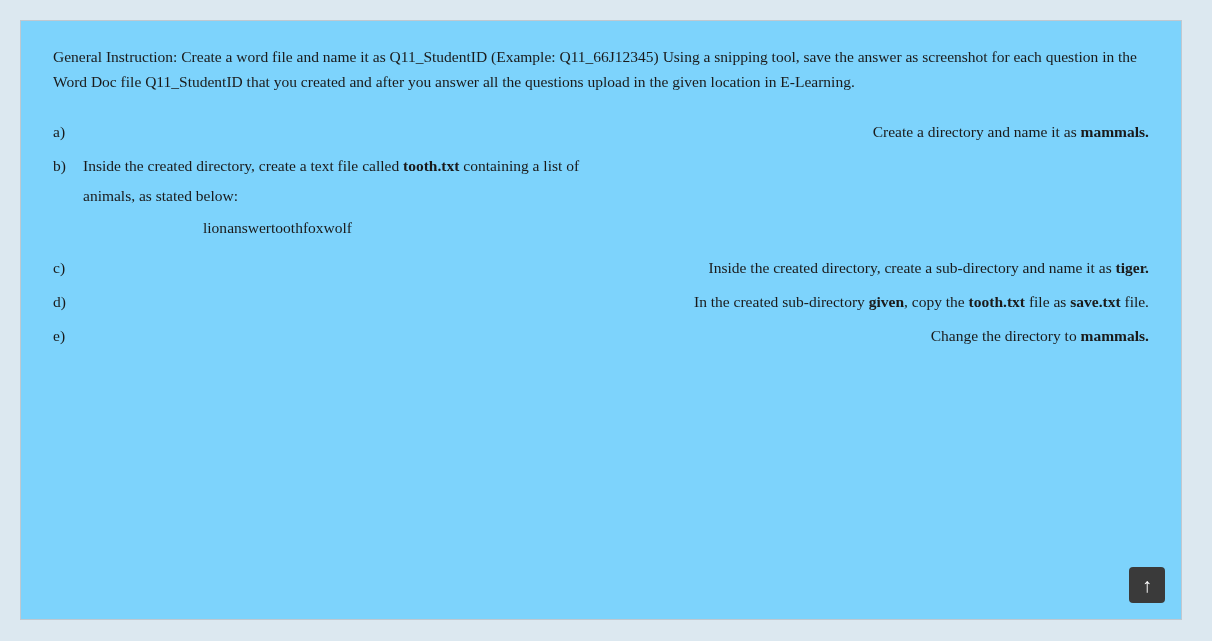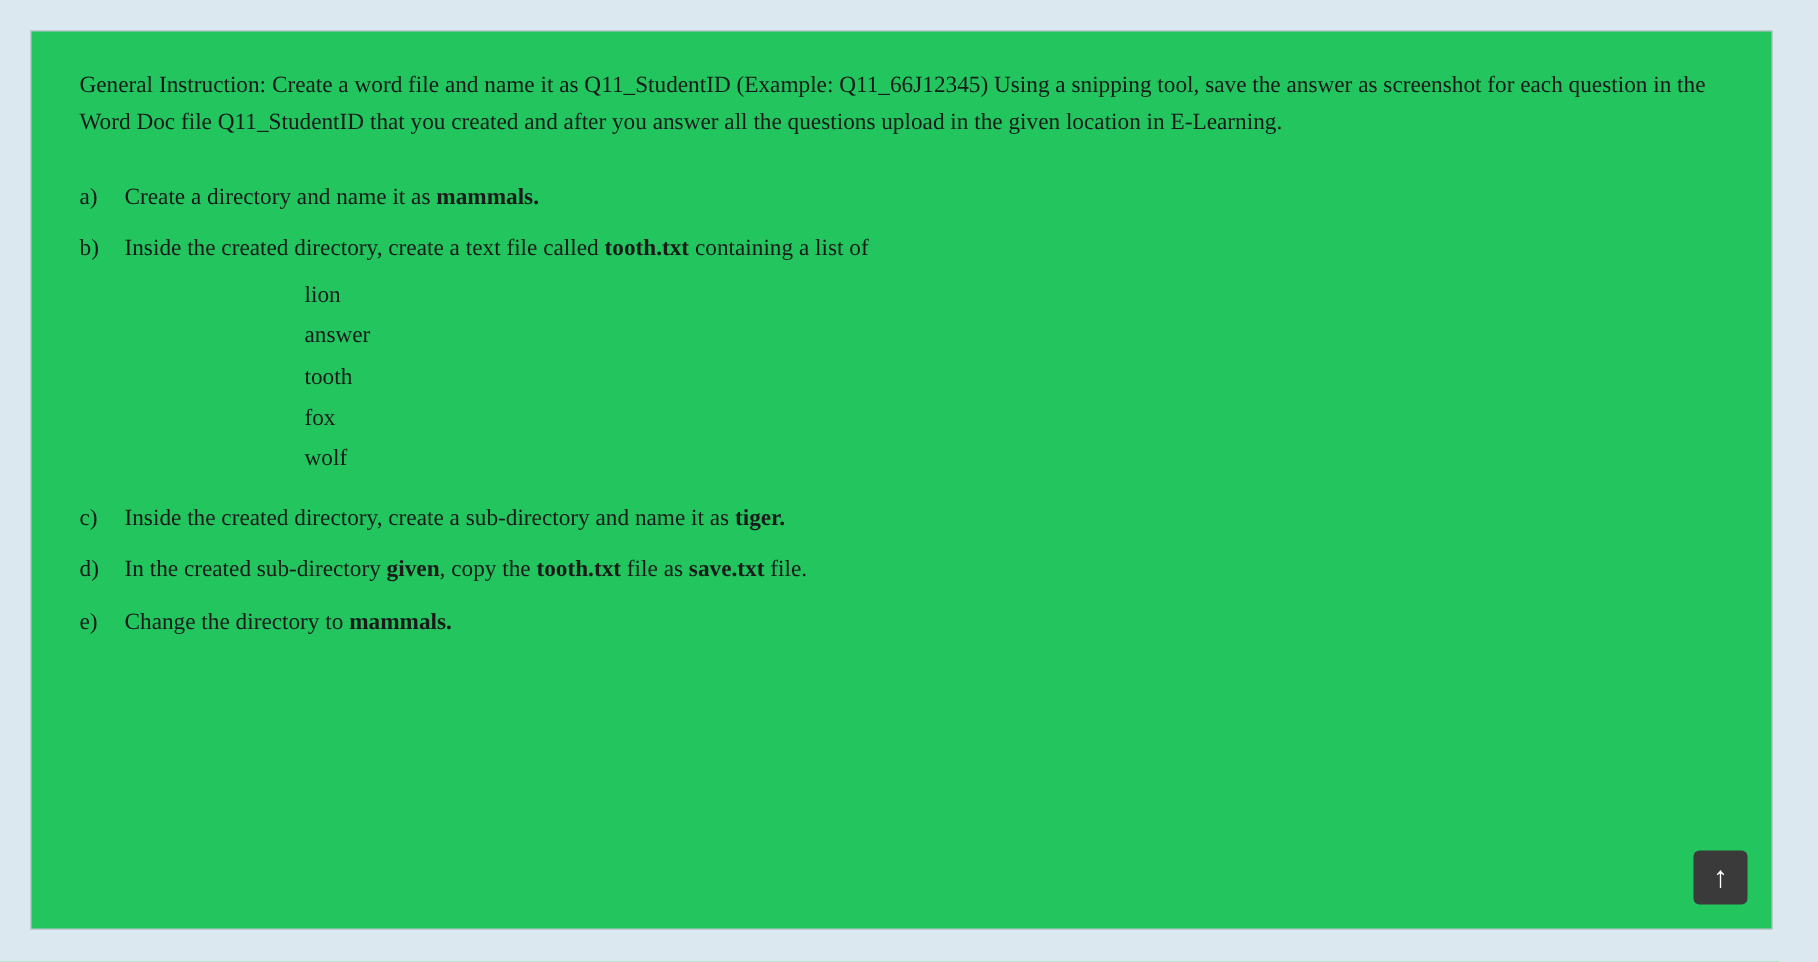--- a/index.html
+++ b/index.html
@@ -22,21 +22,21 @@
 
     .page-container {
       width: 1212px;
       min-height: 641px;
       background-color: #dce8f0;
       padding: 20px 30px 20px 20px;
       position: relative;
     }
 
     .content-area {
-      background-color: #22c55e;
+      background-color: #7dd3fc;
       border: 1px solid #c0c8d0;
       padding: 24px 32px 44px 32px;
       min-height: 600px;
       position: relative;
     }
 
     .general-instruction {
       font-size: 15.5px;
       line-height: 1.6;
       margin-bottom: 24px;
@@ -55,34 +55,34 @@
       align-items: flex-start;
     }
 
     .question-label {
       min-width: 30px;
       font-weight: normal;
     }
 
     .question-text {
       flex: 1;
+      text-align: right;
     }
 
     .question-text b {
       font-weight: bold;
     }
 
     .animals-indent {
       margin-top: 4px;
       margin-bottom: 4px;
     }
 
     .animals-sub-indent {
       display: flex;
-      flex-direction: column;
       align-items: flex-start;
       margin-left: 120px;
       margin-top: 4px;
       margin-bottom: 6px;
       line-height: 1.75;
     }
 
     .animal-item {
       font-size: 15.5px;
       font-family: Georgia, serif;
@@ -139,20 +139,21 @@
       </div>
 
       <div class="question-item question-b-block">
         <div class="question-b-line1">
           <span class="question-label">b)</span>
           <span class="question-text">
             Inside the created directory, create a text file called <b>tooth.txt</b> containing a list of
           </span>
         </div>
         <div class="question-b-animals">
+          <div class="animals-indent">animals, as stated below:</div>
           <div class="animals-sub-indent">
             <span class="animal-item">lion</span>
             <span class="animal-item">answer</span>
             <span class="animal-item">tooth</span>
             <span class="animal-item">fox</span>
             <span class="animal-item">wolf</span>
           </div>
         </div>
       </div>
 

